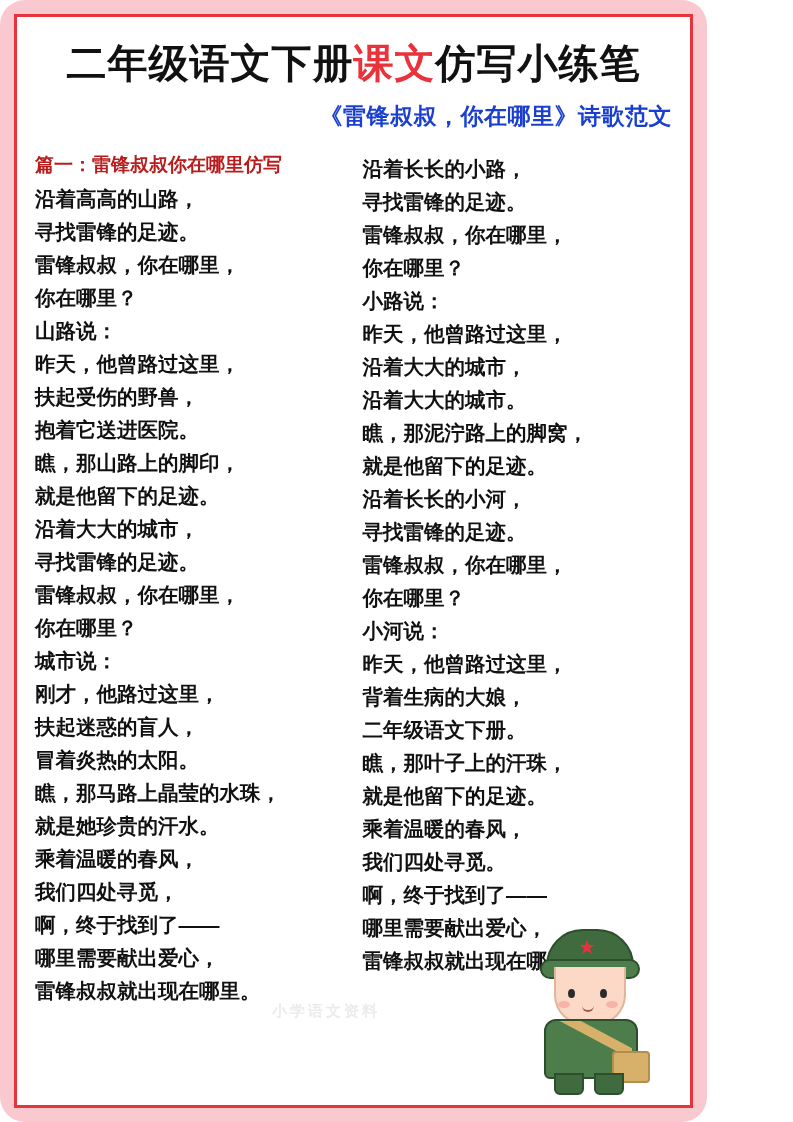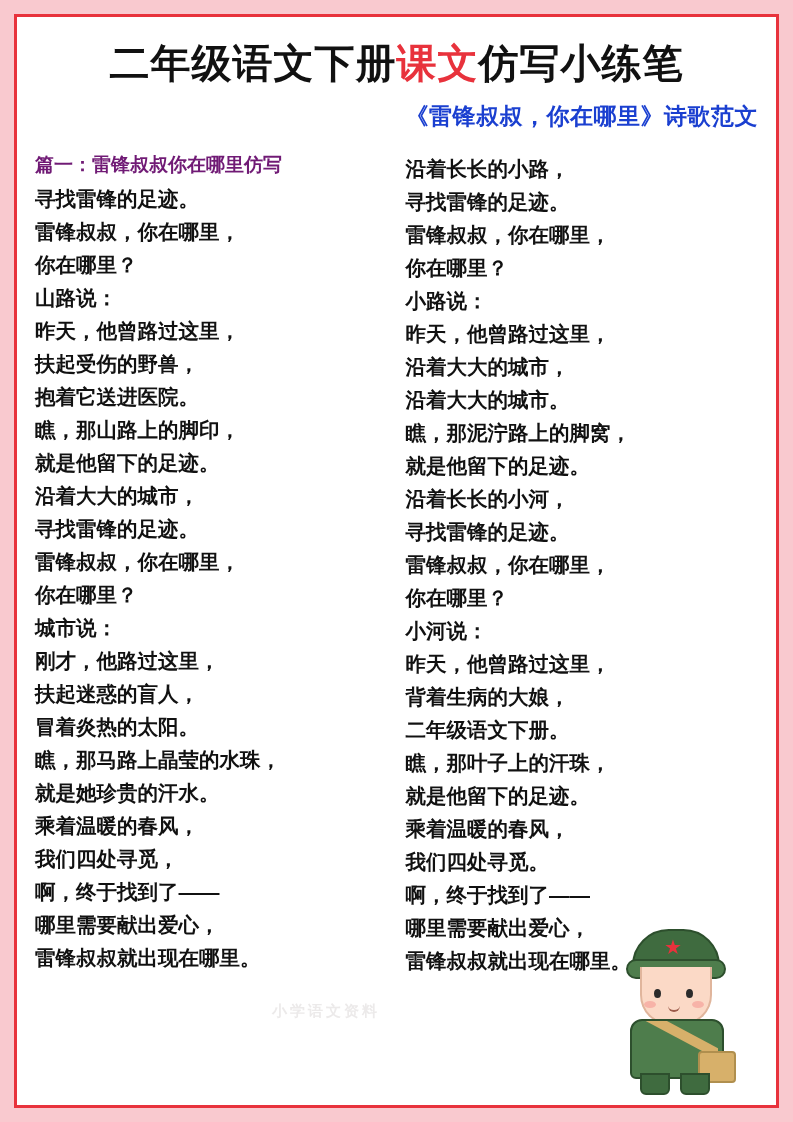--- a/index.html
+++ b/index.html
@@ -8,25 +8,26 @@
   }
   body {
     width: 793px;
     height: 1122px;
     background: #ffffff;
     font-family: "Liberation Sans", sans-serif;
     overflow: hidden;
   }
   .page {
     position: relative;
-    width: 793px;
+    width: 707px;
     height: 1122px;
     box-sizing: border-box;
     background: #f9c9cf;
     padding: 14px;
+    border-radius: 25px;
   }
   .inner-border {
     position: relative;
     width: 100%;
     height: 100%;
     box-sizing: border-box;
     border: 3px solid #e8323c;
     background: #ffffff;
     padding: 10px 18px 0 18px;
   }
@@ -60,21 +61,21 @@
     margin-top: 20px;
     gap: 18px;
   }
   .col {
     width: 50%;
     box-sizing: border-box;
   }
   .col-head {
     font-size: 19px;
     font-weight: bold;
-    color: #701a75;
+    color: #b91c1c;
     margin-bottom: 4px;
     white-space: nowrap;
   }
   .line {
     font-size: 20.5px;
     font-weight: bold;
     color: #111111;
     line-height: 33px;
     white-space: nowrap;
   }
@@ -226,20 +227,21 @@
       <div class="main-title">
         <span class="seg-black">二年级语文下册</span><span class="seg-red">课文</span><span class="seg-black">仿写小练笔</span>
       </div>
       <div class="sub-title">《雷锋叔叔，你在哪里》诗歌范文</div>
     </div>
 
     <div class="columns">
 
       <div class="col">
         <div class="col-head">篇一：雷锋叔叔你在哪里仿写</div>
+        <div class="line">沿着高高的山路，</div>
         <div class="line">寻找雷锋的足迹。</div>
         <div class="line">雷锋叔叔，你在哪里，</div>
         <div class="line">你在哪里？</div>
         <div class="line">山路说：</div>
         <div class="line">昨天，他曾路过这里，</div>
         <div class="line">扶起受伤的野兽，</div>
         <div class="line">抱着它送进医院。</div>
         <div class="line">瞧，那山路上的脚印，</div>
         <div class="line">就是他留下的足迹。</div>
         <div class="line">沿着大大的城市，</div>

